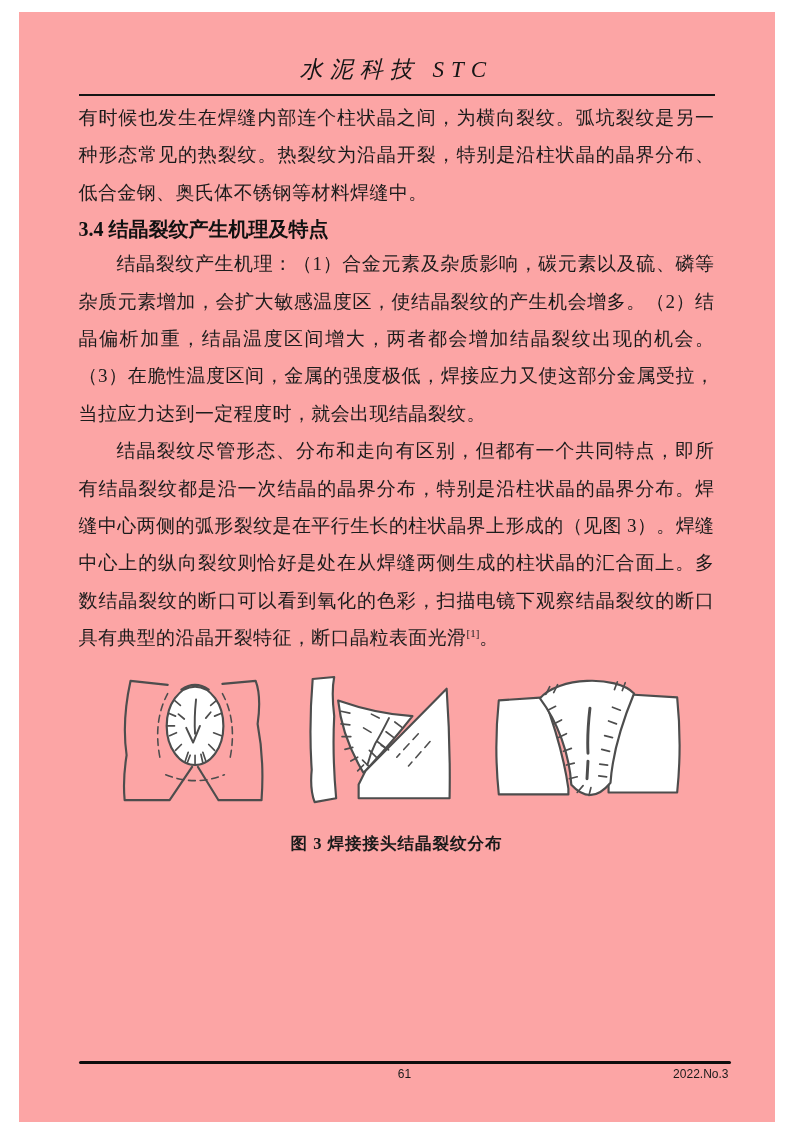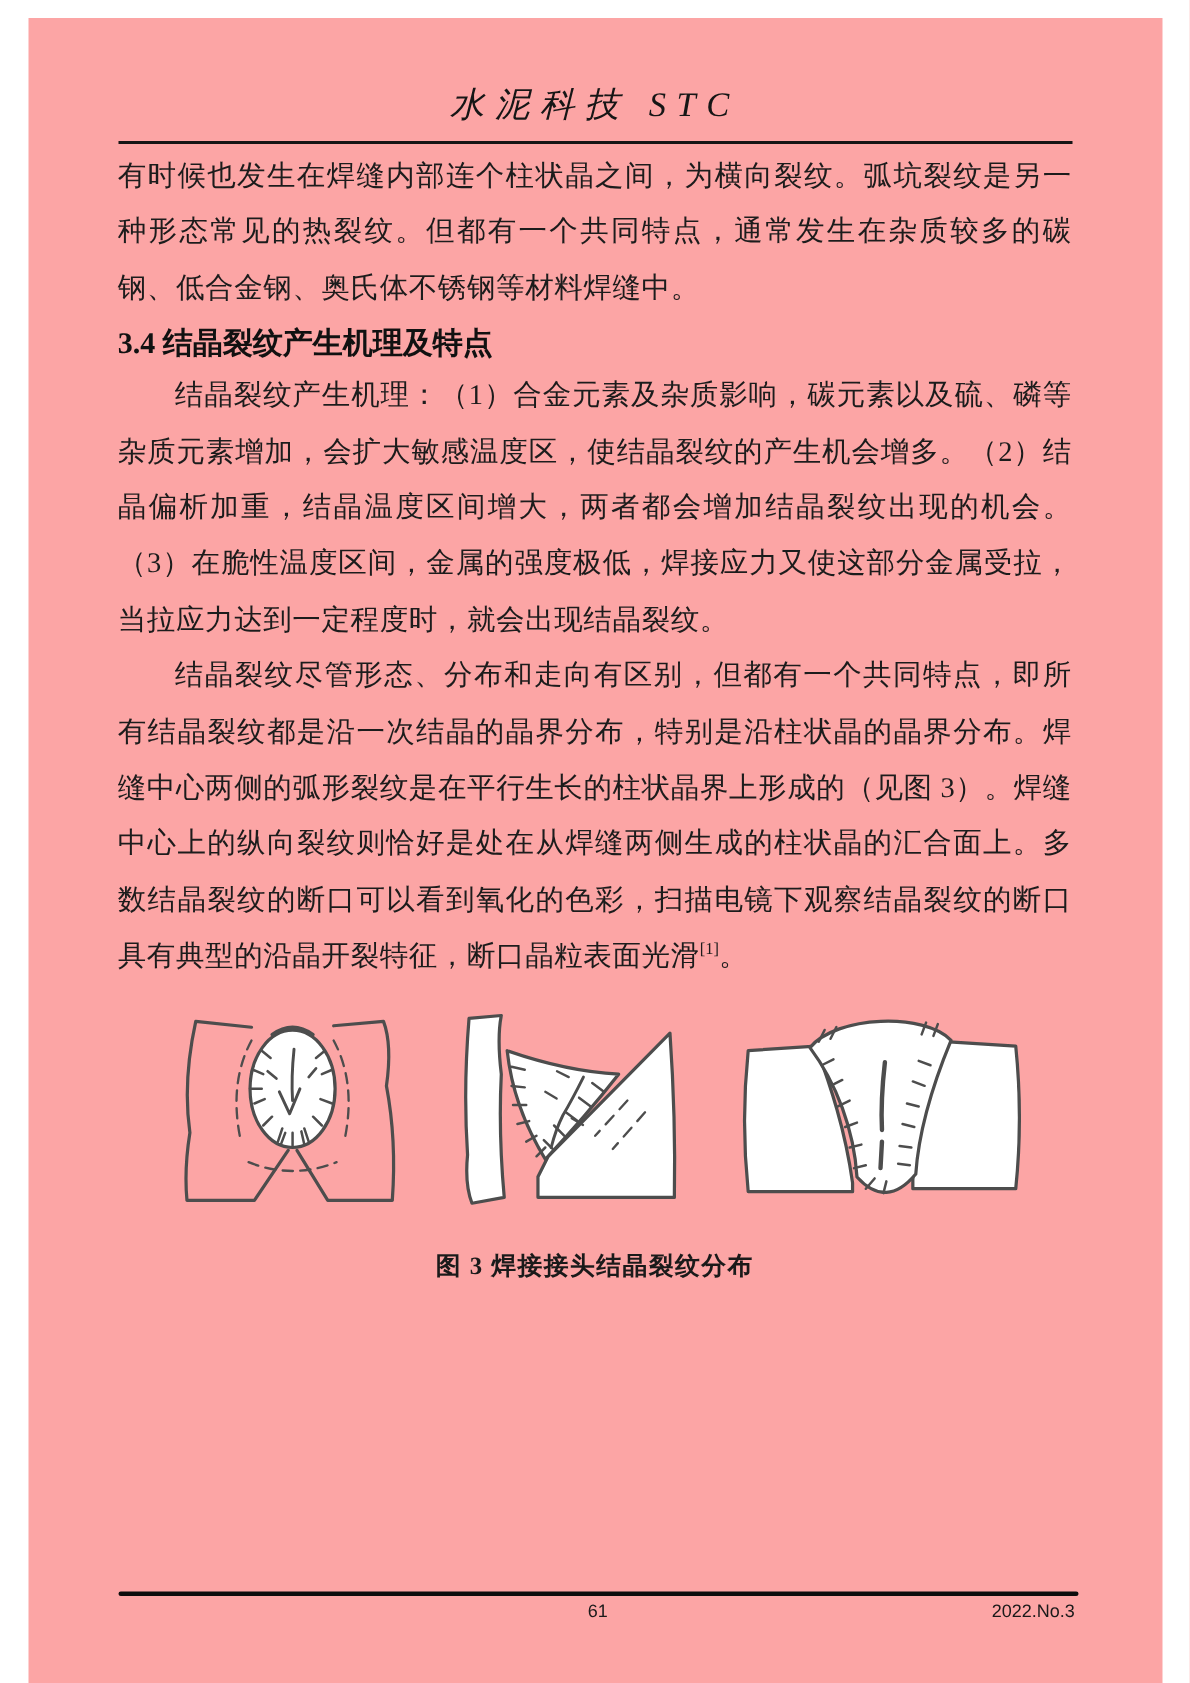--- a/index.html
+++ b/index.html
@@ -68,21 +68,21 @@
     font-weight: 600;
     letter-spacing: 1px;
     color: #1a1a1a;
     text-align: center;
     font-family: Liberation Serif, serif;
   }
   
   .footer {
     position: absolute;
     left: 60px;
-    right: 56px;
+    right: 44px;
     top: 1049px;
   }
   .footer-rule { height: 3px; background: #0d0d0d; border-radius: 2px; }
   .footer-line {
     position: relative;
     margin-top: 3px;
     height: 18px;
     font-family: "Liberation Sans", sans-serif;
     font-size: 12px;
     color: #1a1a1a;
@@ -98,21 +98,21 @@
 <body>
 
 <div class="page">
 
   <div class="content header">
     <div class="journal-title">水泥科技 STC</div>
     <div class="header-rule"></div>
   </div>
 
   <div class="content body-text">
-    <p class="para">有时候也发生在焊缝内部连个柱状晶之间，为横向裂纹。弧坑裂纹是另一种形态常见的热裂纹。但都有一个共同特点，通常发生在杂质较多的碳钢、低合金钢、奥氏体不锈钢等材料焊缝中。</p>
+    <p class="para">有时候也发生在焊缝内部连个柱状晶之间，为横向裂纹。弧坑裂纹是另一种形态常见的热裂纹。热裂纹为沿晶开裂，特别是沿柱状晶的晶界分布、低合金钢、奥氏体不锈钢等材料焊缝中。</p>
 
     <h3 class="section-heading">3.4 结晶裂纹产生机理及特点</h3>
 
     <p class="para indent">结晶裂纹产生机理：（1）合金元素及杂质影响，碳元素以及硫、磷等杂质元素增加，会扩大敏感温度区，使结晶裂纹的产生机会增多。（2）结晶偏析加重，结晶温度区间增大，两者都会增加结晶裂纹出现的机会。（3）在脆性温度区间，金属的强度极低，焊接应力又使这部分金属受拉，当拉应力达到一定程度时，就会出现结晶裂纹。</p>
 
 
     <p class="para indent"><span>结晶裂纹尽管形态、分布和走向有区别，但都有一个共同特点，即所有结晶裂纹都是沿一次结晶的晶界分布，特别是沿柱状晶的晶界分布。焊缝中心两侧的弧形裂纹是在平行生长的柱状晶界上形成的（见图 3）。焊缝中心上的纵向裂纹则恰好是处在从焊缝两侧生成的柱状晶的汇合面上。多数结晶裂纹的断口可以看到氧化的色彩，扫描电镜下观察结晶裂纹的断口具有典型的沿晶开裂特征，断口晶粒表面光滑</span><sup class="citation-ref">[1]</sup><span>。</span></p>
   </div>
 
   <div class="content figure-block">

